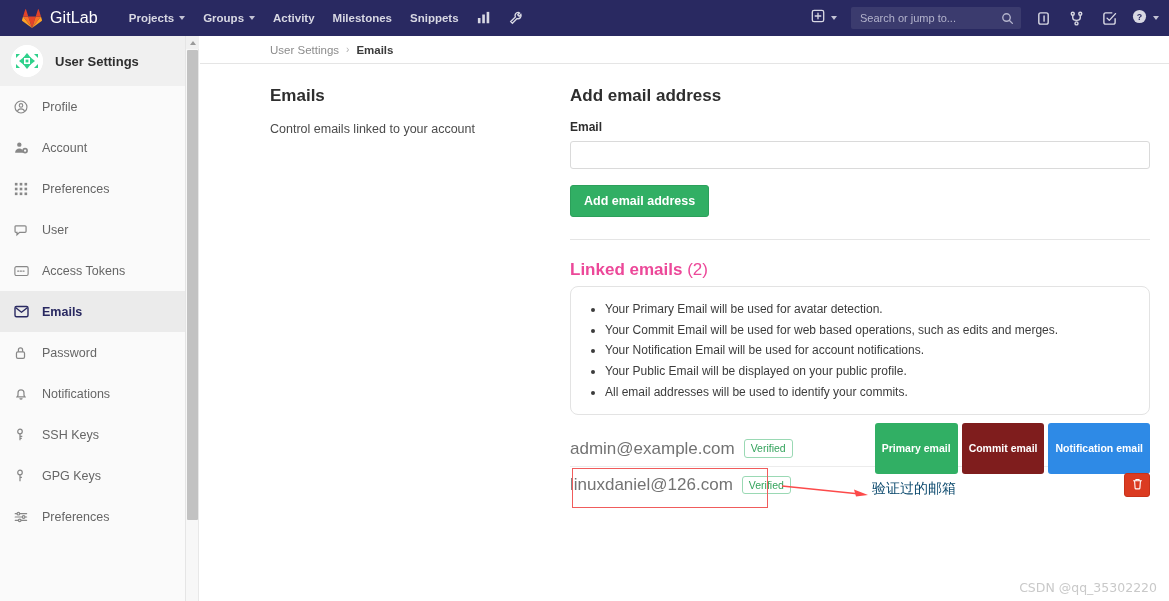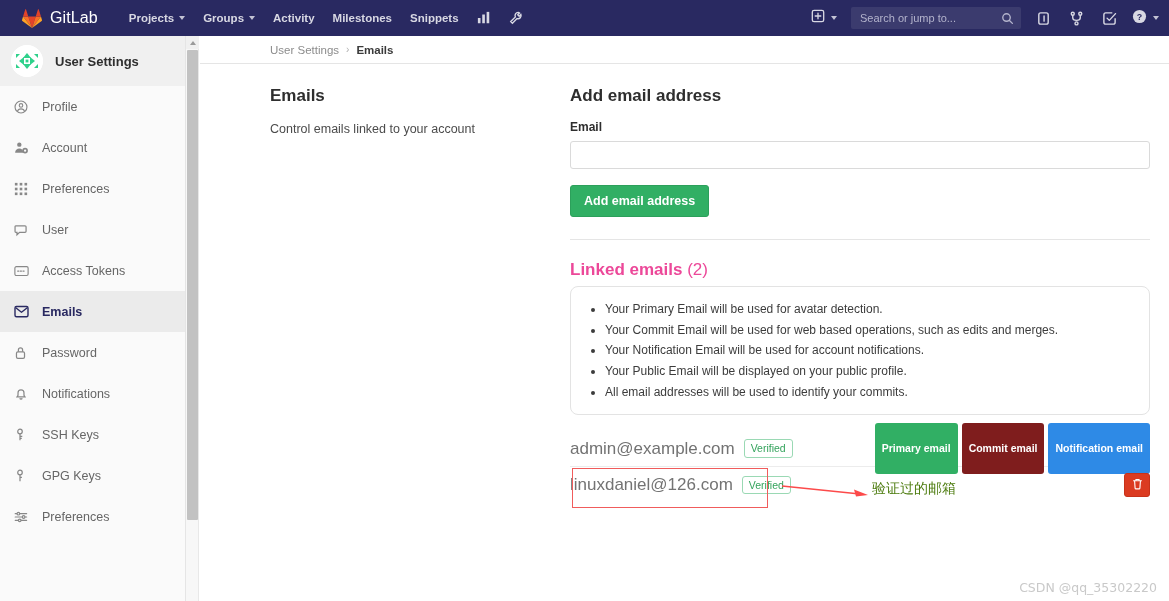--- a/index.html
+++ b/index.html
@@ -228,21 +228,21 @@
   #anno-box {
     position: absolute;
     left: 572px; top: 468px;
     width: 196px; height: 40px;
     border: 1.5px solid #f05c5c;
     pointer-events: none;
   }
   #anno-arrow { position: absolute; left: 780px; top: 478px; pointer-events: none; }
   #anno-text {
     position: absolute; left: 872px; top: 480px;
-    color: #4d7c0f; font-size: 14px;
+    color: #0c4a6e; font-size: 14px;
     font-family: "DejaVu Sans", sans-serif;
     pointer-events: none; white-space: nowrap;
   }
   #watermark {
     position: absolute; right: 12px; bottom: 6px;
     color: #c9c9c9; font-size: 12.5px;
     font-family: "DejaVu Sans", sans-serif;
   }
 </style>
 </head>

